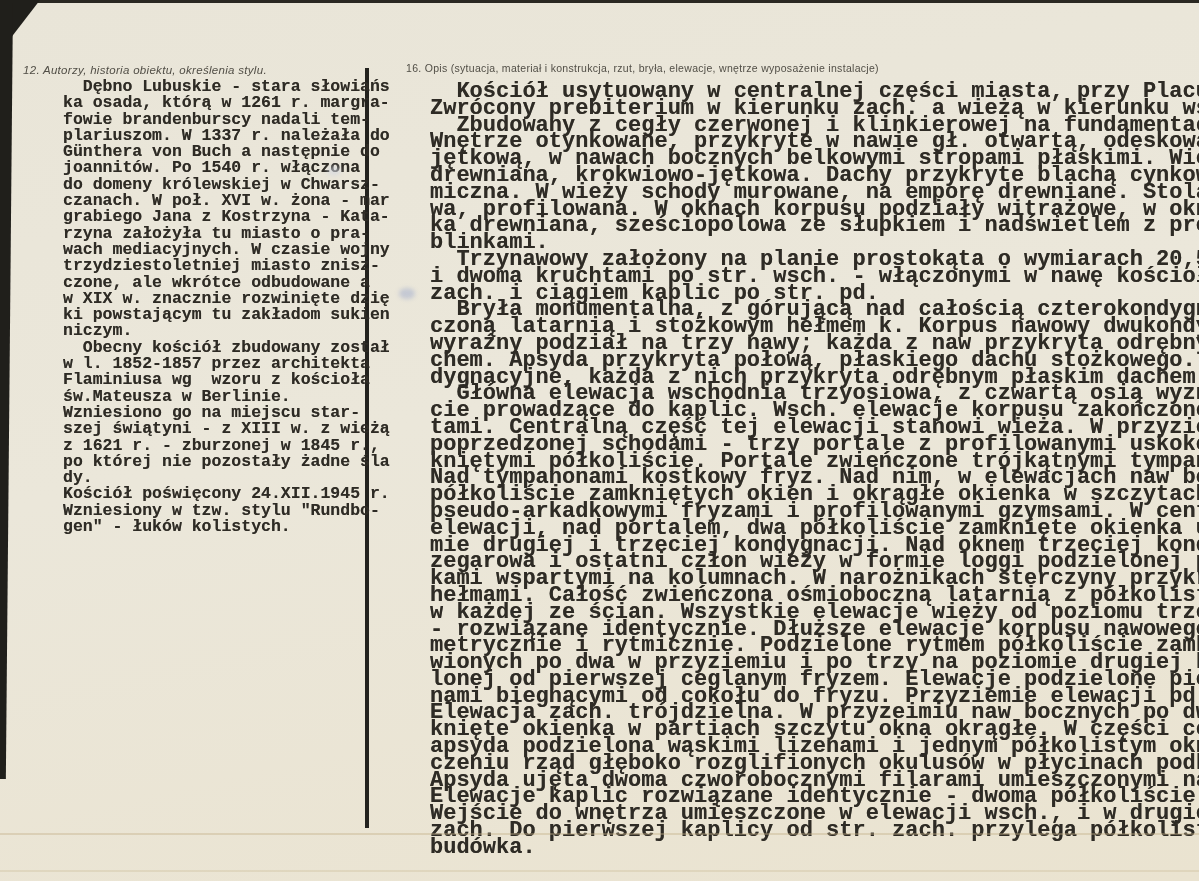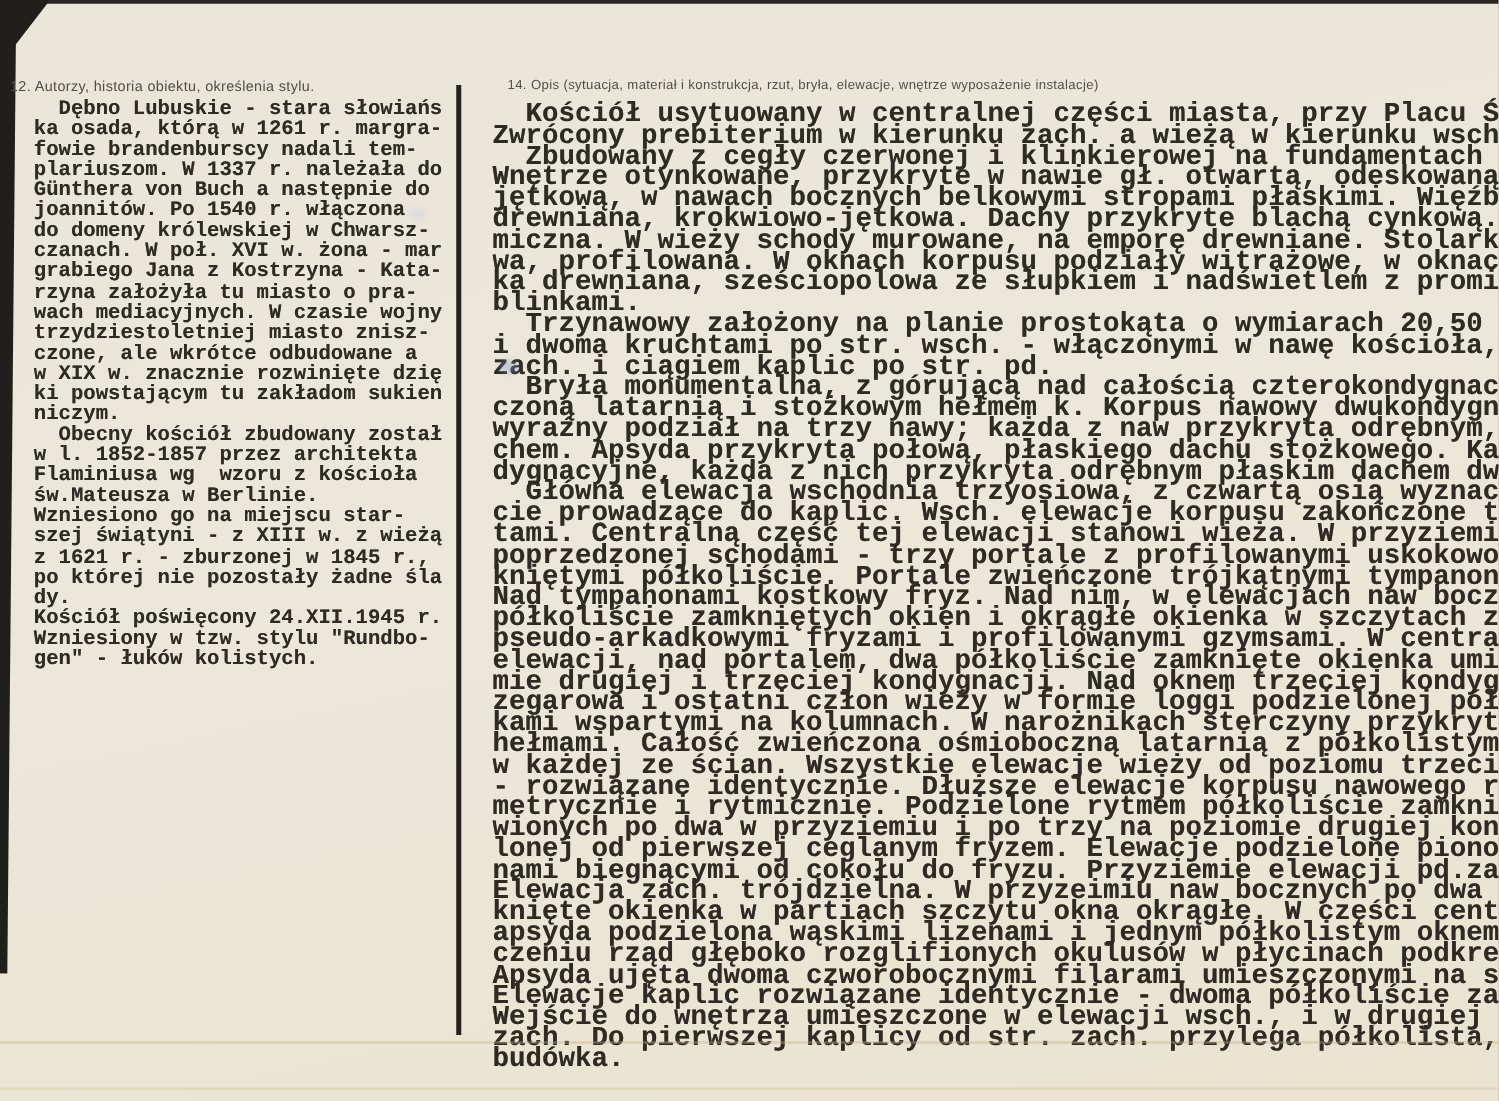--- a/index.html
+++ b/index.html
@@ -14,25 +14,25 @@
   .scan-top{position:absolute;left:0;top:0;width:1199px;height:3px;background:#2a2822;}
   .scan-left{position:absolute;left:0;top:0;width:13px;height:779px;background:#201f1b;
     clip-path:polygon(0 0,100% 0,45% 100%,0 100%);}
   .scan-corner{position:absolute;left:0;top:0;width:40px;height:52px;background:#201f1b;
     clip-path:polygon(0 0,100% 0,0 100%);}
   
   .divider{position:absolute;left:365px;top:68px;width:4px;height:760px;background:#23221e;}
   
   .sec-label{position:absolute;font-family:"Liberation Sans",sans-serif;color:#514e46;
     letter-spacing:.3px;white-space:pre;}
-  #label-12{left:8px;top:64px;font-size:11.5px;}
+  #label-12{left:23px;top:64px;font-size:11.5px;font-style:italic;}
   #label-13{left:406px;top:62px;font-size:10.5px;}
   
   .typetext{position:absolute;font-family:"Liberation Mono","DejaVu Sans Mono",monospace;
-    font-weight:700;color:#2e2b25;white-space:pre;text-shadow:0 0 .4px rgba(46,43,37,.55);}
+    font-weight:700;color:#2e2b25;white-space:pre;text-shadow:0 0 .4px rgba(46,43,37,.55);margin-left:36px;}
   #text-12{left:27px;top:79px;font-size:16.5px;line-height:16.3px;}
   #text-13{left:394px;top:84px;font-size:22px;line-height:16.8px;}
   
   .crease{position:absolute;left:0;width:1199px;height:2px;}
   .crease-1{top:833px;background:rgba(196,176,136,.40);}
   .crease-2{top:870px;background:rgba(200,182,144,.30);}
   
   .smudge{position:absolute;border-radius:50%;filter:blur(2px);}
   .smudge-1{left:399px;top:288px;width:16px;height:11px;background:rgba(125,145,200,.35);}
   .smudge-2{left:327px;top:166px;width:14px;height:10px;background:rgba(210,215,225,.55);}
@@ -43,21 +43,21 @@
 <div id="page">
 
   <div class="scan-top"></div>
   <div class="scan-corner"></div>
   <div class="scan-left"></div>
 
   <div class="divider"></div>
 
   <div id="label-12" class="sec-label">12. Autorzy, historia obiektu, określenia stylu.</div>
 
-  <div id="label-13" class="sec-label">14. Opis (sytuacja, materiał i konstrukcja, rzut, bryła, elewacje, wnętrze wyposażenie instalacje)</div>
+  <div id="label-13" class="sec-label">16. Opis (sytuacja, materiał i konstrukcja, rzut, bryła, elewacje, wnętrze wyposażenie instalacje)</div>
 
   <div id="text-12" class="typetext">  Dębno Lubuskie - stara słowiańs
 ka osada, którą w 1261 r. margra-
 fowie brandenburscy nadali tem-
 plariuszom. W 1337 r. należała do
 Günthera von Buch a następnie do
 joannitów. Po 1540 r. włączona
 do domeny królewskiej w Chwarsz-
 czanach. W poł. XVI w. żona - mar
 grabiego Jana z Kostrzyna - Kata-

